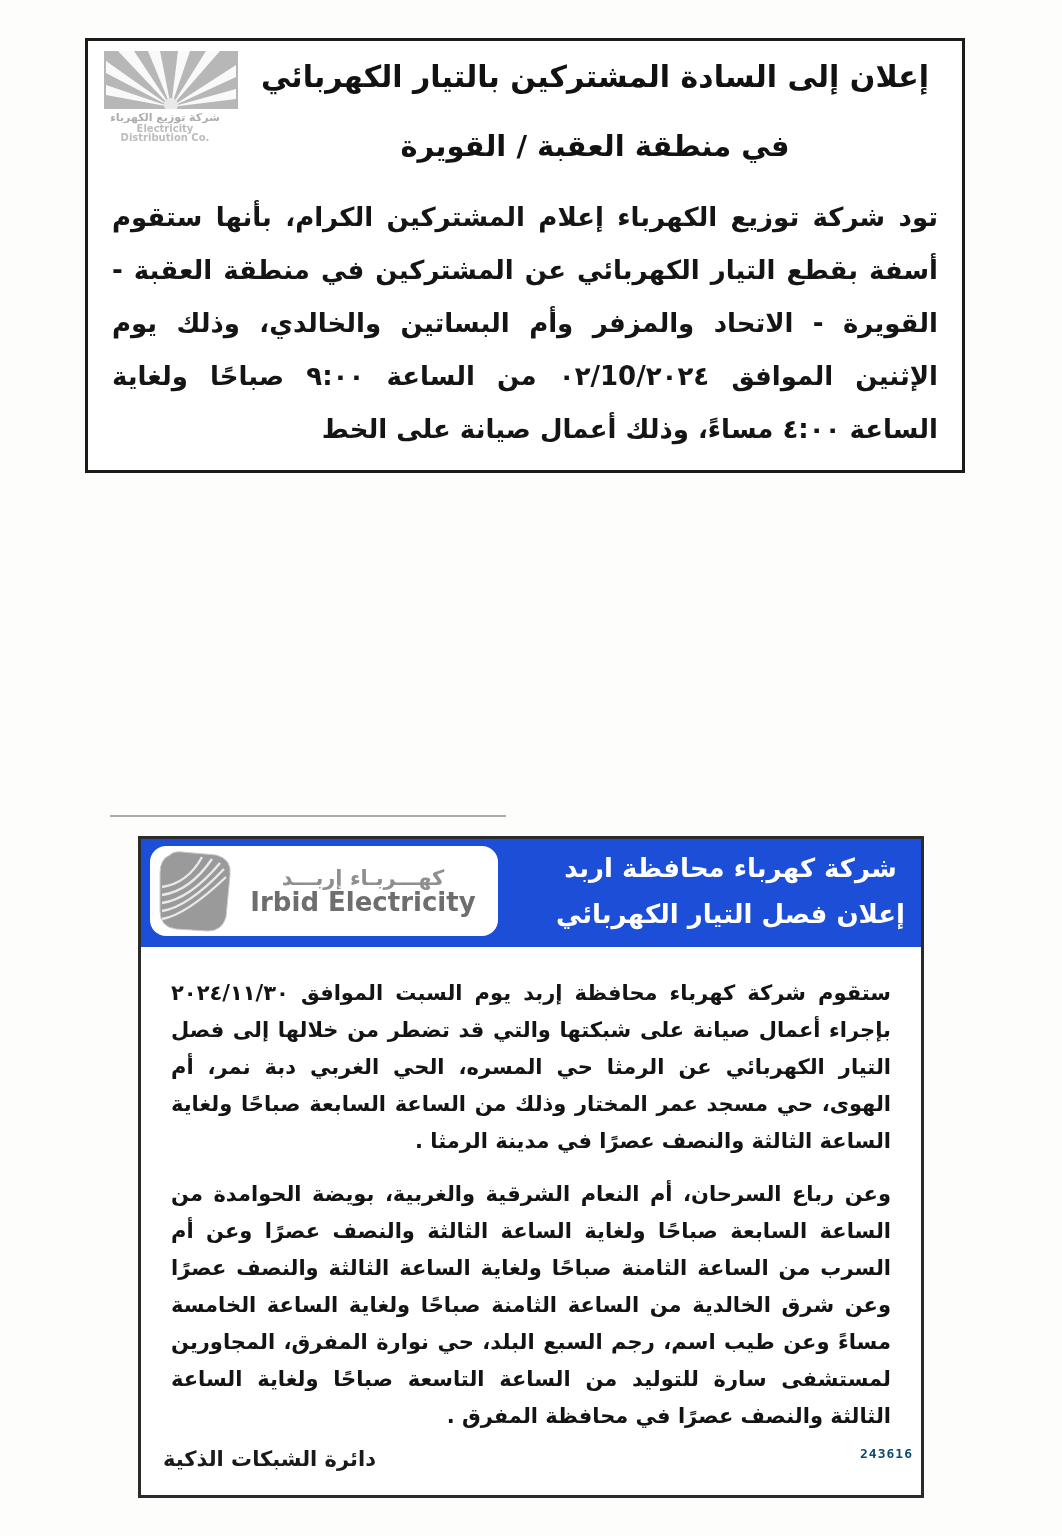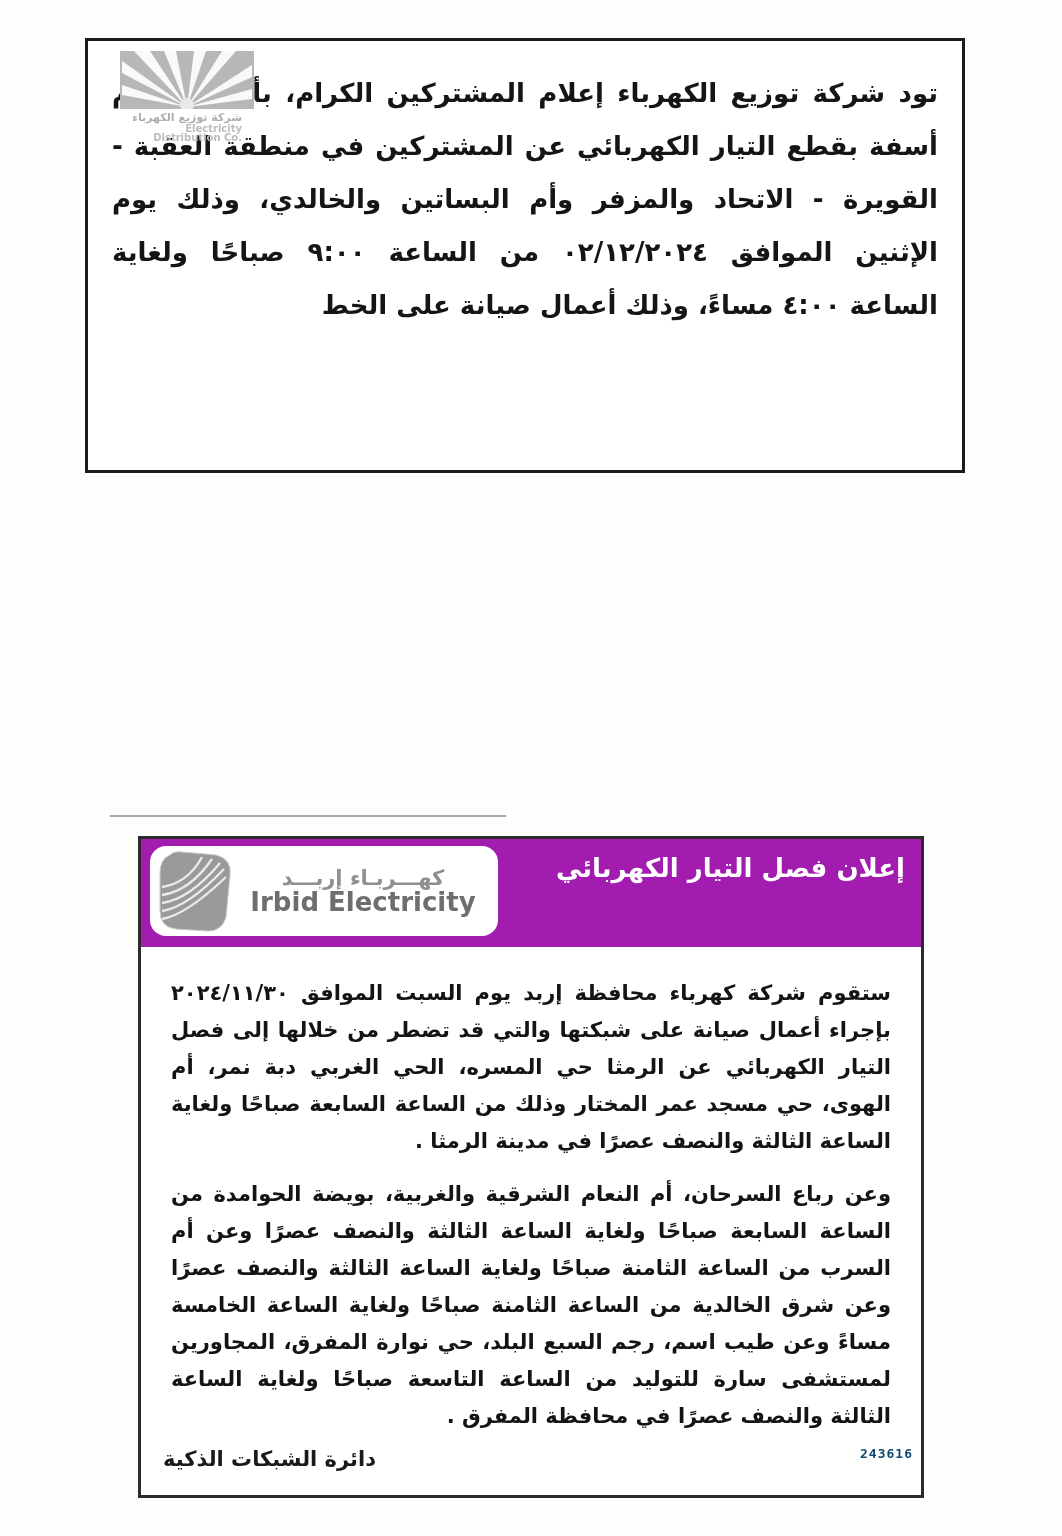--- a/index.html
+++ b/index.html
@@ -8,21 +8,21 @@
     font-family:"DejaVu Sans", sans-serif;
     -webkit-font-smoothing:antialiased;
   }
   .page{position:relative;width:1062px;height:1536px;background:#fdfdfc;overflow:hidden;}
 
   
   .ad1{
     position:absolute;left:85px;top:38px;width:874px;height:429px;
     background:#ffffff;border:3px solid #1b1b1b;overflow:hidden;
   }
-  .ad1-logo{position:absolute;left:32px;top:10px;width:122px;text-align:right;}
+  .ad1-logo{position:absolute;left:16px;top:10px;width:122px;text-align:center;}
   .ad1-logo svg{display:block;}
   .ad1-logo .cap-ar{font-size:11px;color:#adadad;font-weight:bold;line-height:13px;margin-top:2px;direction:rtl;}
   .ad1-logo .cap-en{font-size:10px;color:#bdbdbd;font-weight:bold;line-height:9px;}
   .ad1-titles{
     margin:16px 20px 0 160px;text-align:center;direction:rtl;
     color:#121212;font-weight:800;
   }
   .ad1-title1{font-size:30px;line-height:40px;}
   .ad1-title2{font-size:29px;line-height:38px;margin-top:30px;}
   .ad1-body{
@@ -31,21 +31,21 @@
   }
 
   
   .section-divider{position:absolute;left:110px;top:815px;width:396px;height:2px;background:#ababab;}
 
   
   .ad2{
     position:absolute;left:138px;top:836px;width:786px;height:662px;
     background:#ffffff;border:3px solid #2b2b2b;overflow:hidden;box-sizing:border-box;
   }
-  .ad2-header{position:relative;width:100%;height:108px;background:#a21caf;}
+  .ad2-header{position:relative;width:100%;height:108px;background:#1d4ed8;}
   .irbid-logo{
     position:absolute;left:9px;top:7px;width:348px;height:90px;
     background:#ffffff;border-radius:16px;display:flex;align-items:center;
     padding:0 6px;box-sizing:border-box;
   }
   .irbid-logo .glyph{flex:0 0 78px;height:84px;}
   .irbid-text{flex:1;text-align:center;line-height:1;}
   .irbid-text .ar{font-size:21px;color:#8f8f8f;font-weight:bold;letter-spacing:1px;direction:rtl;}
   .irbid-text .en{font-size:26px;color:#6e6e6e;font-weight:800;}
   .ad2-header-text{
@@ -89,22 +89,26 @@
             <polygon points="67,56 132,14 132,26"></polygon>
             <polygon points="67,56 132,38 132,48"></polygon>
           </g>
           <circle cx="67" cy="54" r="7" fill="#e9e9e9"></circle>
         </svg>
       </span>
       <div class="cap-ar">شركة توزيع الكهرباء</div>
       <div class="cap-en">Electricity Distribution Co.</div>
     </div>
 
+    <div class="ad1-titles">
+      <div class="ad1-title1">إعلان إلى السادة المشتركين بالتيار الكهربائي</div>
+      <div class="ad1-title2">في منطقة العقبة / القويرة</div>
+    </div>
 
-    <div class="ad1-body">تود شركة توزيع الكهرباء إعلام المشتركين الكرام، بأنها ستقوم أسفة بقطع التيار الكهربائي عن المشتركين في منطقة العقبة - القويرة - الاتحاد والمزفر وأم البساتين والخالدي، وذلك يوم الإثنين الموافق ٠٢/١٢/٢٠٢٤ من الساعة ٩:٠٠ صباحًا ولغاية الساعة ٤:٠٠ مساءً، وذلك أعمال صيانة على الخط</div>
+    <div class="ad1-body">تود شركة توزيع الكهرباء إعلام المشتركين الكرام، بأنها ستقوم أسفة بقطع التيار الكهربائي عن المشتركين في منطقة العقبة - القويرة - الاتحاد والمزفر وأم البساتين والخالدي، وذلك يوم الإثنين الموافق ٠٢/10/٢٠٢٤ من الساعة ٩:٠٠ صباحًا ولغاية الساعة ٤:٠٠ مساءً، وذلك أعمال صيانة على الخط</div>
   </div>
 
   <div class="section-divider"></div>
 
   <div class="ad2">
 
     <div class="ad2-header">
       <div class="irbid-logo">
         <span class="glyph">
           <svg width="78" height="84" viewBox="0 0 78 84">
@@ -118,20 +122,21 @@
               <path d="M6 38 Q32 34 46 8"></path>
             </g>
           </svg>
         </span>
         <div class="irbid-text">
           <div class="ar">كهـــربـاء إربـــد</div>
           <div class="en">Irbid Electricity</div>
         </div>
       </div>
       <div class="ad2-header-text">
+        <div>شركة كهرباء محافظة اربد</div>
         <div>إعلان فصل التيار الكهربائي</div>
       </div>
     </div>
 
     <div class="ad2-body">
       <p>ستقوم شركة كهرباء محافظة إربد يوم السبت الموافق ٢٠٢٤/١١/٣٠ بإجراء أعمال صيانة على شبكتها والتي قد تضطر من خلالها إلى فصل التيار الكهربائي عن الرمثا حي المسره، الحي الغربي دبة نمر، أم الهوى، حي مسجد عمر المختار وذلك من الساعة السابعة صباحًا ولغاية الساعة الثالثة والنصف عصرًا في مدينة الرمثا .</p>
       <p>وعن رباع السرحان، أم النعام الشرقية والغربية، بويضة الحوامدة من الساعة السابعة صباحًا ولغاية الساعة الثالثة والنصف عصرًا وعن أم السرب من الساعة الثامنة صباحًا ولغاية الساعة الثالثة والنصف عصرًا وعن شرق الخالدية من الساعة الثامنة صباحًا ولغاية الساعة الخامسة مساءً وعن طيب اسم، رجم السبع البلد، حي نوارة المفرق، المجاورين لمستشفى سارة للتوليد من الساعة التاسعة صباحًا ولغاية الساعة الثالثة والنصف عصرًا في محافظة المفرق .</p>
     </div>
 
     <div class="ad2-footer">دائرة الشبكات الذكية</div>

